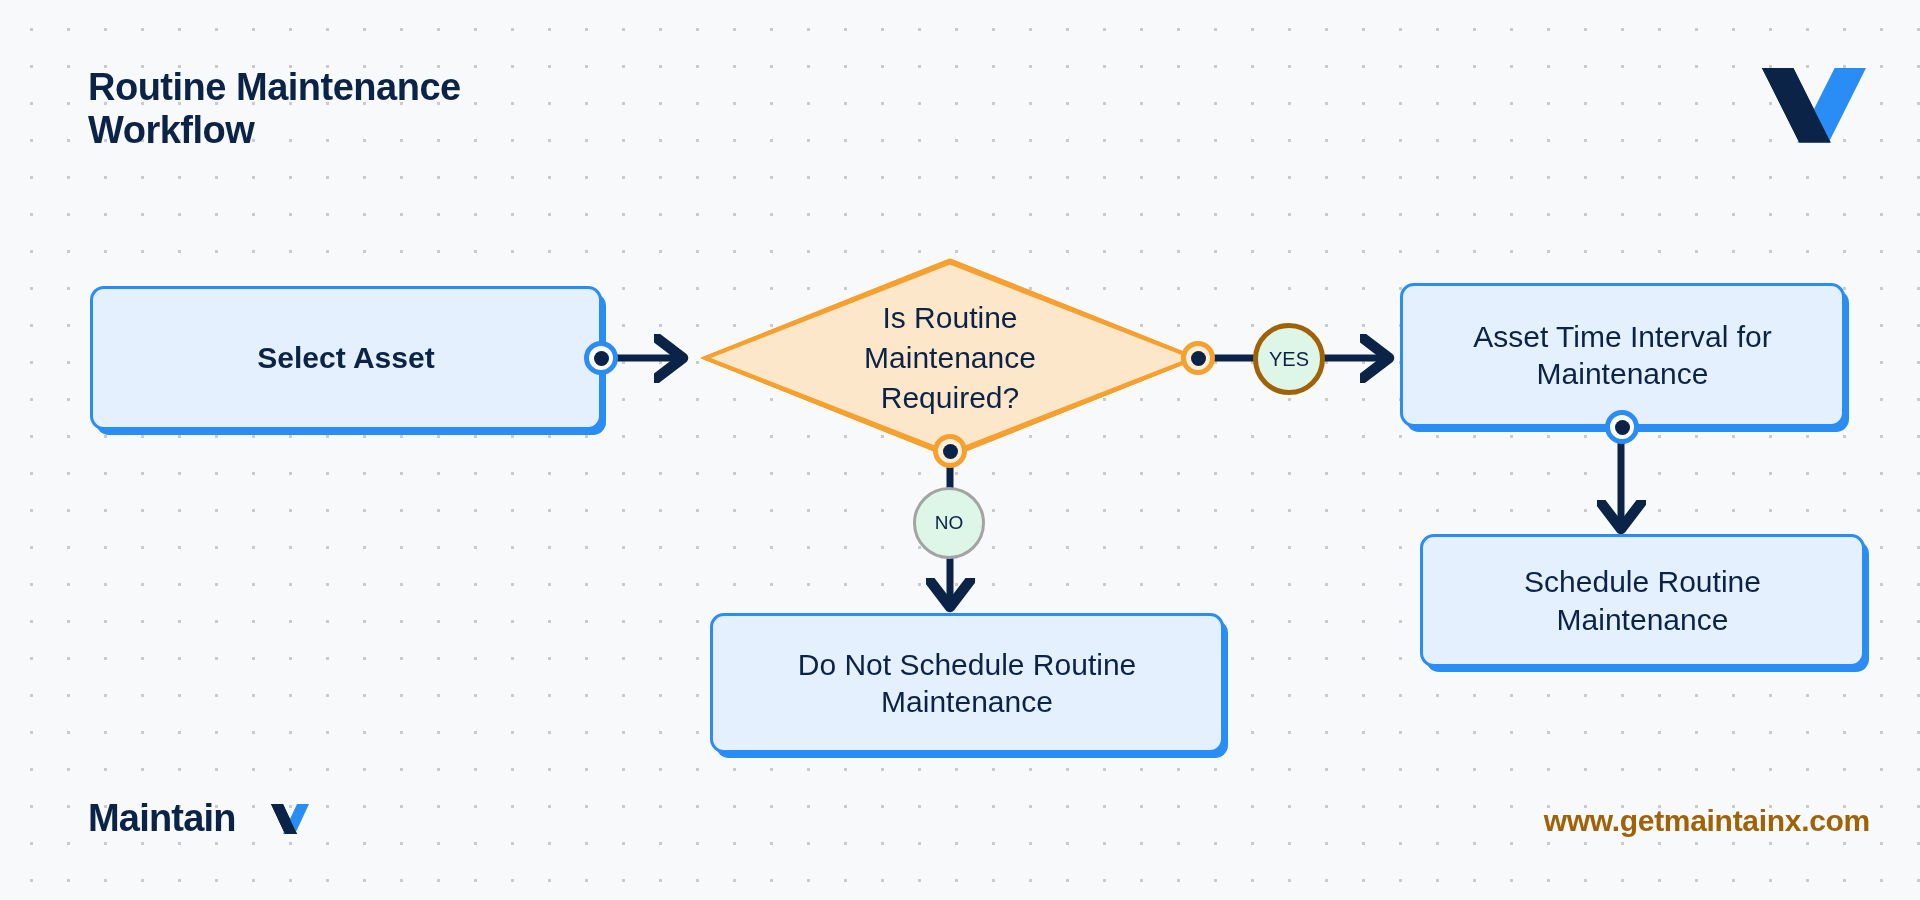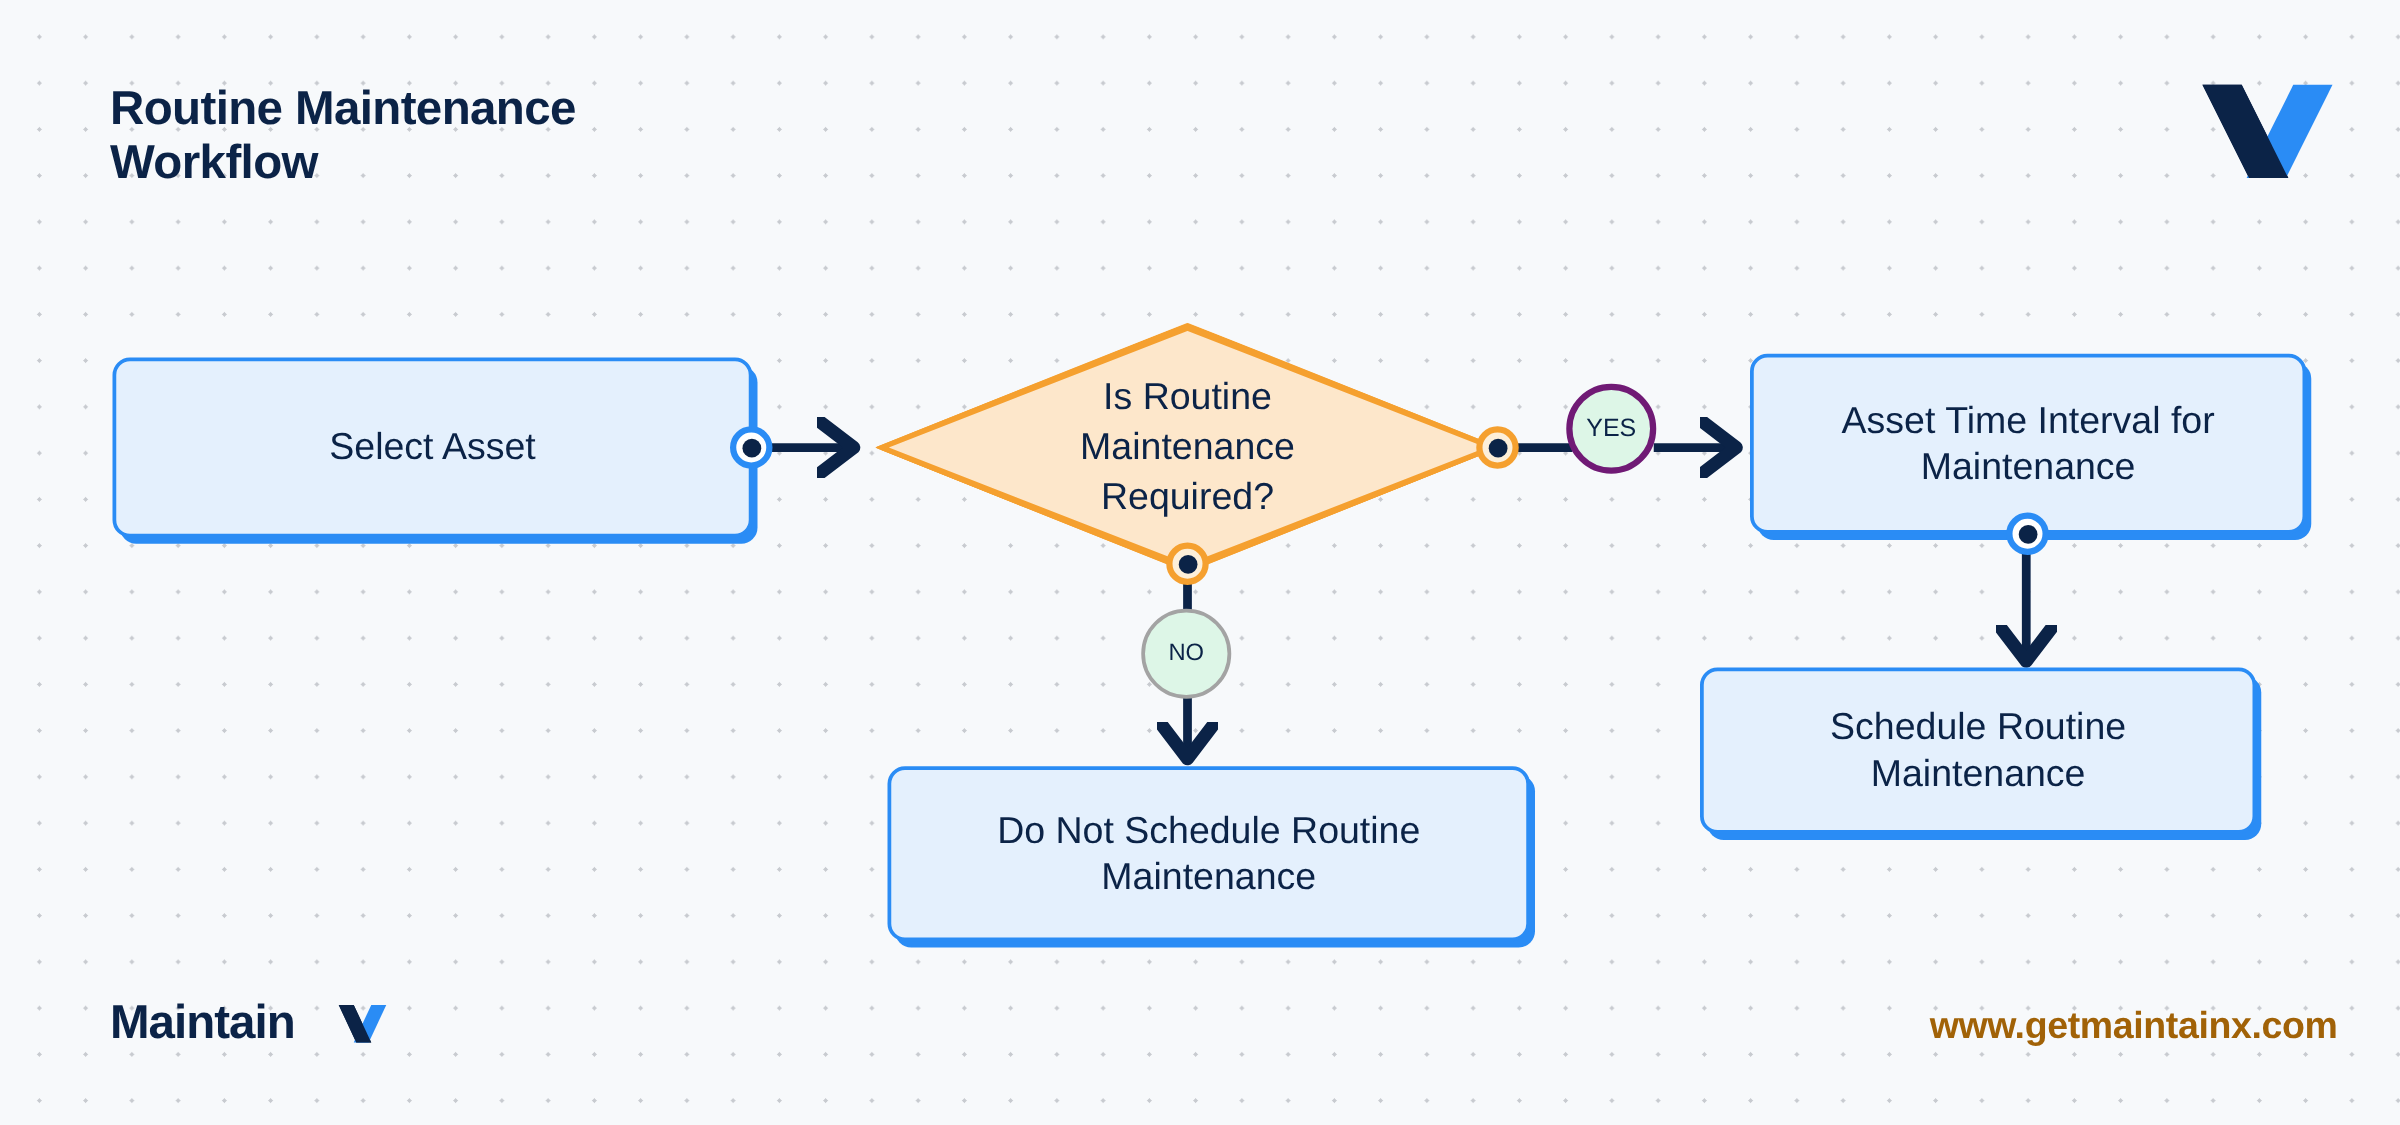--- a/index.html
+++ b/index.html
@@ -60,23 +60,23 @@
     align-items: center;
     justify-content: center;
     text-align: center;
     color: #0b2347;
     font-size: 30px;
     line-height: 1.25;
     padding: 10px 22px;
     white-space: pre-line;
   }
 
-  #node-select-asset     { left: 90px;  top: 286px; width: 512px; height: 144px; }
+  #node-select-asset     { left: 90px;  top: 286px; width: 512px; height: 144px; font-weight: bold; }
   #node-select-interval  { left: 1400px; top: 283px; width: 445px; height: 144px; }
-  #node-schedule         { left: 1360px; top: 534px; width: 445px; height: 133px; }
+  #node-schedule         { left: 1420px; top: 534px; width: 445px; height: 133px; }
   #node-do-not-schedule  { left: 710px;  top: 613px; width: 514px; height: 140px; }
 
   
   .diamond-wrap {
     position: absolute;
     left: 700px;
     top: 258px;
     width: 500px;
     height: 200px;
     text-decoration: underline;
@@ -109,22 +109,22 @@
     border-radius: 50%;
     background: #ddf6e7;
     display: flex;
     align-items: center;
     justify-content: center;
     font-size: 20px;
     color: #0b2347;
     z-index: 6;
   }
   #badge-yes {
-    left: 1253px; top: 307px; width: 72px; height: 72px;
-    border: 5px solid #701a75;
+    left: 1253px; top: 323px; width: 72px; height: 72px;
+    border: 5px solid #a16207;
   }
   #badge-no {
     left: 913px; top: 487px; width: 72px; height: 72px;
     border: 3px solid #a3a3a3;
     font-size: 19px;
   }
 
   
   .port {
     position: absolute;

